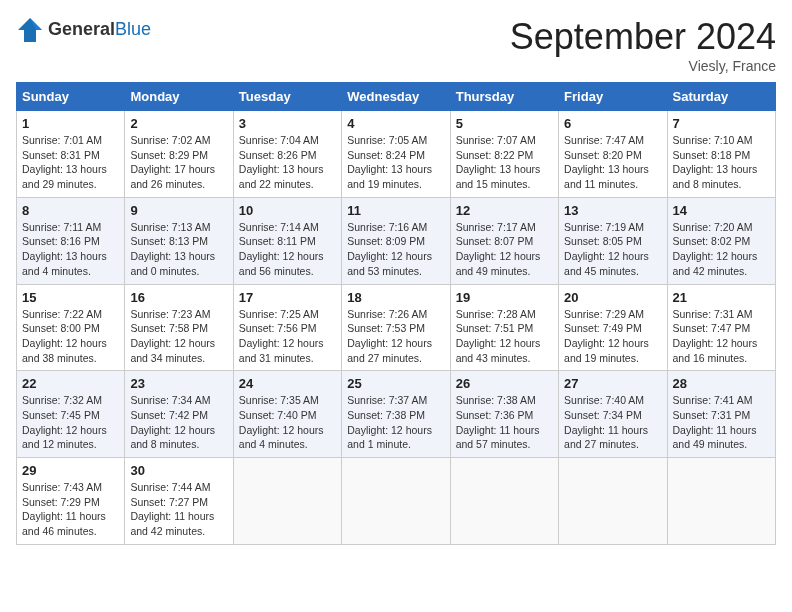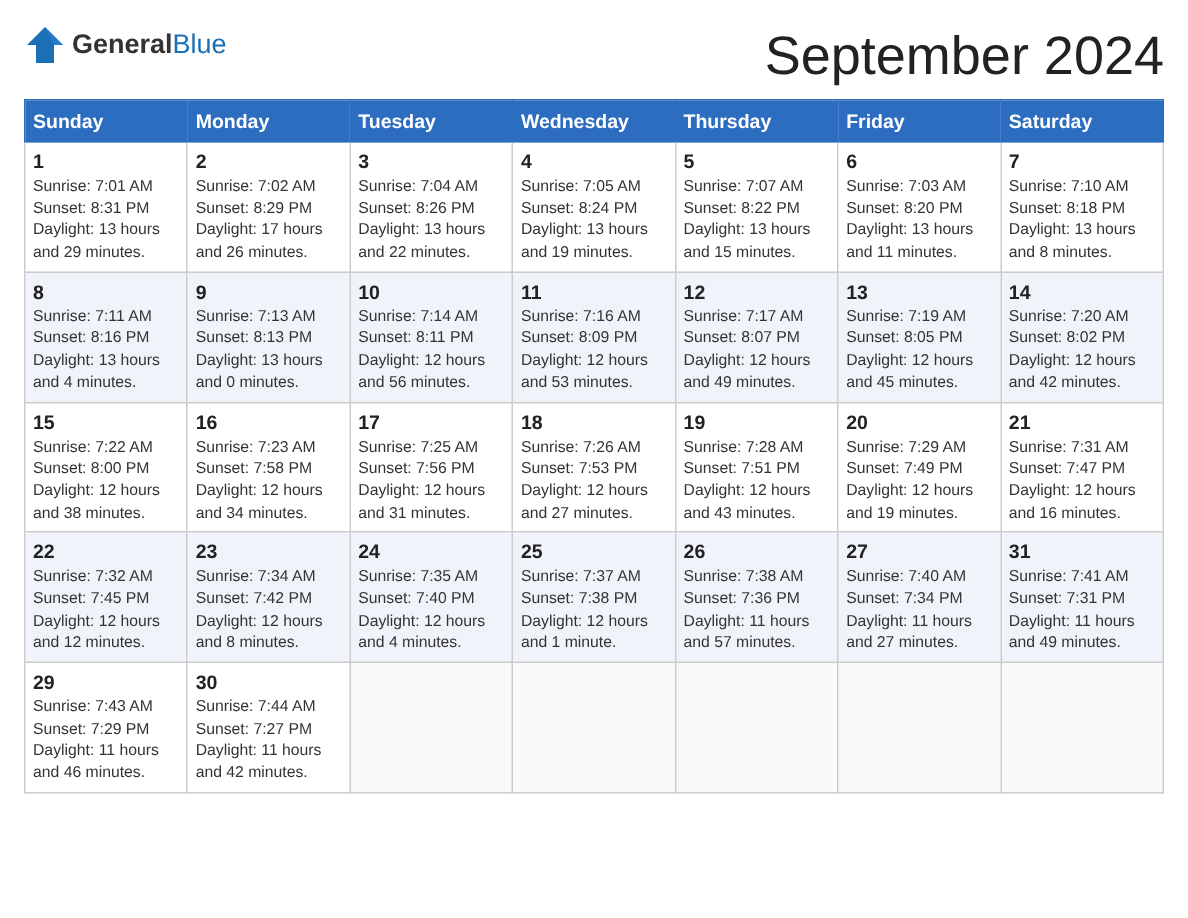--- a/index.html
+++ b/index.html
@@ -103,20 +103,21 @@
       <polygon points="14,2 26,14 20,14 20,26 8,26 8,14 2,14" fill="#1a6fb5"></polygon>
       <polygon points="14,2 26,14 20,14" fill="#2980d9" opacity="0.7"></polygon>
     </svg>
     <div class="logo-text">
       <span class="logo-general">General</span>
       <span class="logo-blue">Blue</span>
     </div>
   </div>
   <div class="title-block">
     <div class="month-title">September 2024</div>
+    <div class="location">Viesly, France</div>
   </div>
 </div>
 
 <table>
   <thead>
     <tr>
       <th>Sunday</th>
       <th>Monday</th>
       <th>Tuesday</th>
       <th>Wednesday</th>
@@ -152,21 +153,21 @@
         <span class="day-detail">Daylight: 13 hours and 19 minutes.</span>
       </td>
         <td>
         <span class="day-num">5</span>
         <span class="day-detail">Sunrise: 7:07 AM</span><br>
         <span class="day-detail">Sunset: 8:22 PM</span><br>
         <span class="day-detail">Daylight: 13 hours and 15 minutes.</span>
       </td>
         <td>
         <span class="day-num">6</span>
-        <span class="day-detail">Sunrise: 7:03 AM</span><br>
+        <span class="day-detail">Sunrise: 7:47 AM</span><br>
         <span class="day-detail">Sunset: 8:20 PM</span><br>
         <span class="day-detail">Daylight: 13 hours and 11 minutes.</span>
       </td>
         <td>
         <span class="day-num">7</span>
         <span class="day-detail">Sunrise: 7:10 AM</span><br>
         <span class="day-detail">Sunset: 8:18 PM</span><br>
         <span class="day-detail">Daylight: 13 hours and 8 minutes.</span>
       </td>
       </tr>
@@ -289,21 +290,21 @@
         <span class="day-detail">Sunset: 7:36 PM</span><br>
         <span class="day-detail">Daylight: 11 hours and 57 minutes.</span>
       </td>
         <td>
         <span class="day-num">27</span>
         <span class="day-detail">Sunrise: 7:40 AM</span><br>
         <span class="day-detail">Sunset: 7:34 PM</span><br>
         <span class="day-detail">Daylight: 11 hours and 27 minutes.</span>
       </td>
         <td>
-        <span class="day-num">31</span>
+        <span class="day-num">28</span>
         <span class="day-detail">Sunrise: 7:41 AM</span><br>
         <span class="day-detail">Sunset: 7:31 PM</span><br>
         <span class="day-detail">Daylight: 11 hours and 49 minutes.</span>
       </td>
       </tr>
       <tr>
         <td>
         <span class="day-num">29</span>
         <span class="day-detail">Sunrise: 7:43 AM</span><br>
         <span class="day-detail">Sunset: 7:29 PM</span><br>

